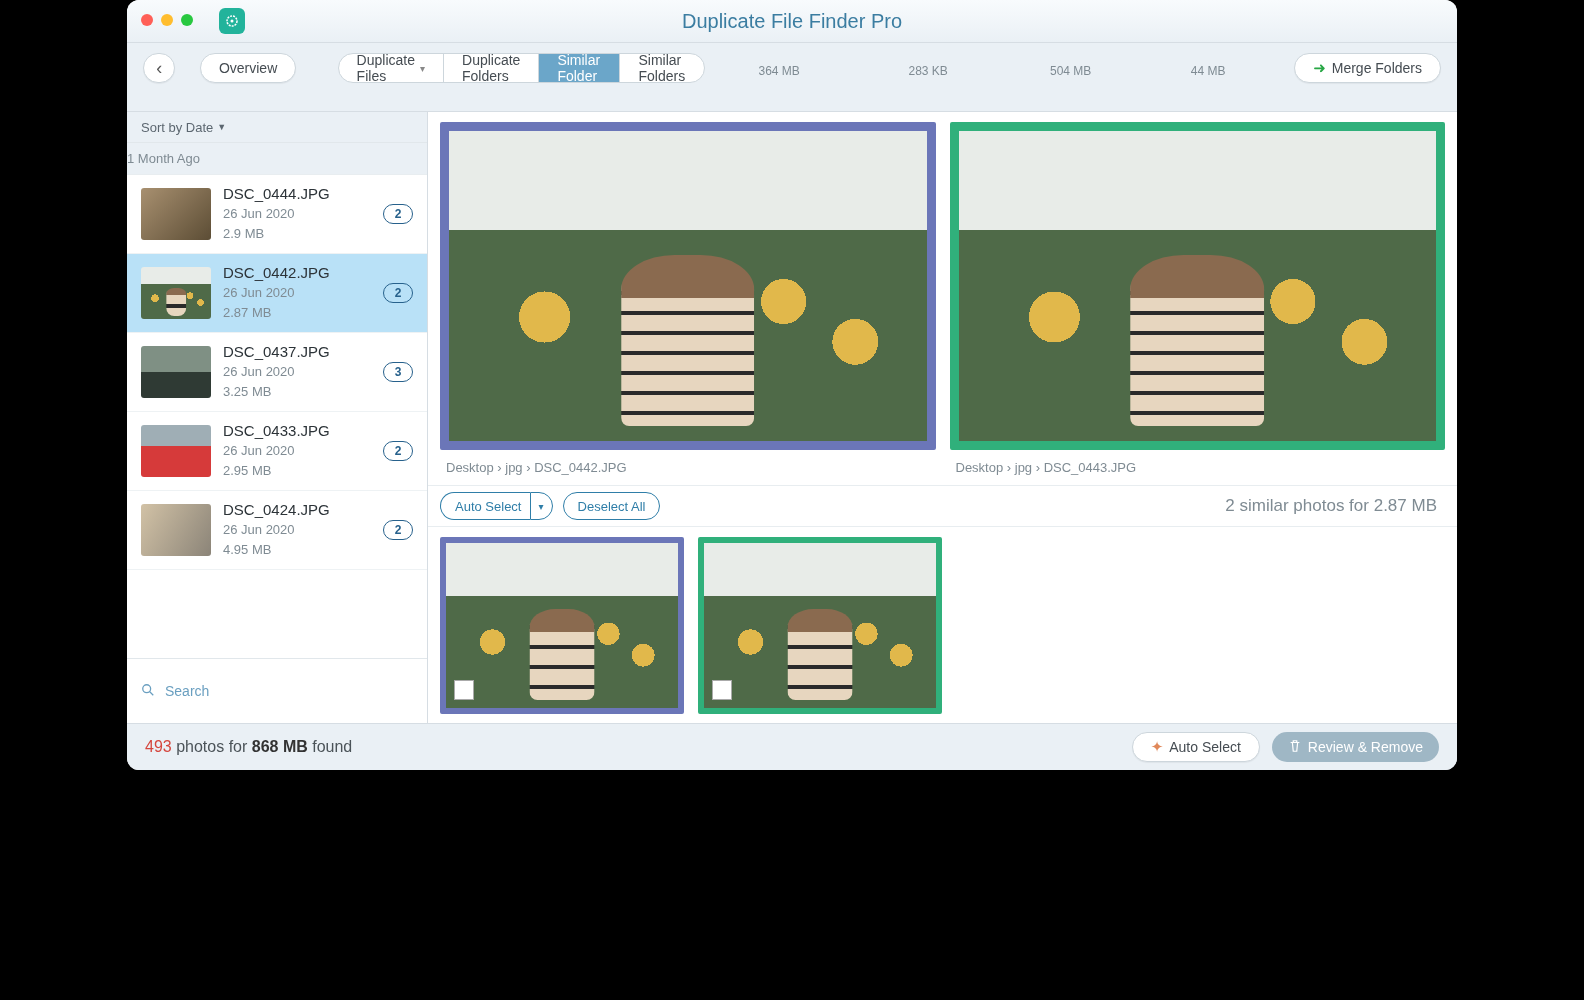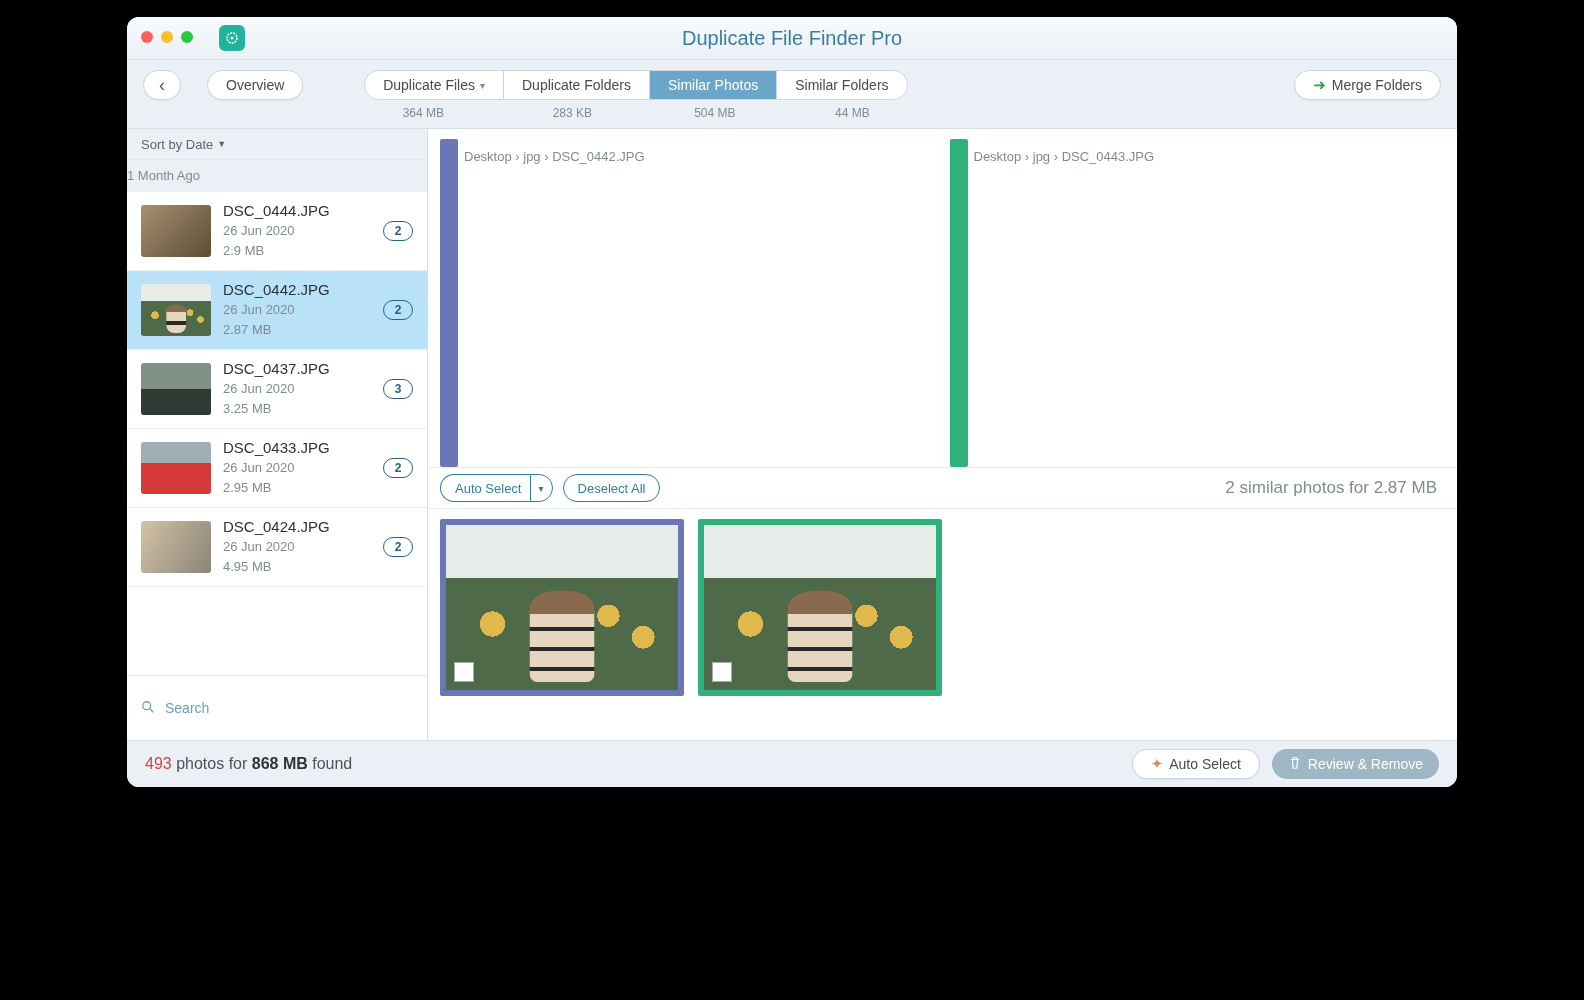--- a/index.html
+++ b/index.html
@@ -8,32 +8,32 @@
     --green:#30b07b;
     --light:#eaf0f5;
     --panel:#f3f7fa;
     --sidebar:#ffffff;
     --sidebar-sel:#b9e1f7;
     --red:#d5463d;
     --grey:#7f8b93;
     --badge:#27618c;
   }
   html,body{margin:0;padding:0;font-family:-apple-system,Helvetica,Arial,sans-serif;background:#000;}
-  .stage{width:1584px;height:804px;position:relative;display:flex;align-items:center;justify-content:center;}
+  .stage{width:1584px;height:804px;position:relative;display:flex;align-items:flex-start;justify-content:center;}
   .window{width:1330px;height:770px;background:#f2f6f9;border-radius:12px;box-shadow:0 16px 48px rgba(0,0,0,.45);overflow:hidden;display:flex;flex-direction:column;}
   .titlebar{height:42px;display:flex;align-items:center;justify-content:center;position:relative;border-bottom:1px solid #d6dde3;background:linear-gradient(#f8fbfd,#eaf0f5);}
   .traffic{position:absolute;left:14px;top:14px;display:flex;gap:8px;}
   .traffic span{width:12px;height:12px;border-radius:50%;display:block;}
   .tl-close{background:#ff5f57;} .tl-min{background:#ffbd2e;} .tl-max{background:#28c840;}
   .app-icon{position:absolute;left:92px;top:8px;width:26px;height:26px;background:#22b39b;border-radius:6px;display:flex;align-items:center;justify-content:center;color:#fff;}
   .title{color:var(--accent);font-size:20px;font-weight:500;}
   .toolbar{height:58px;border-bottom:1px solid #d6dde3;background:var(--light);display:flex;align-items:flex-start;padding:10px 16px 0;gap:8px;}
   .pill{background:#fff;border:1px solid #cdd6dc;border-radius:18px;height:28px;display:flex;align-items:center;padding:0 18px;color:#454c52;font-size:14px;box-shadow:0 1px 1px rgba(0,0,0,.05);white-space:nowrap;}
   .backbtn{width:36px;padding:0;justify-content:center;font-size:18px;color:#555;}
-  .segcol{display:flex;flex-direction:column;align-items:center;}
+  .segcol{display:flex;flex-direction:row;align-items:center;}
   .segmented{background:#fff;border:1px solid #cdd6dc;border-radius:18px;height:28px;display:flex;overflow:hidden;}
   .seg{padding:0 18px;display:flex;align-items:center;font-size:14px;color:#454c52;border-right:1px solid #cdd6dc;gap:5px;}
   .seg:last-child{border-right:none;}
   .seg.active{background:#6ba6c9;color:#fff;}
   .seg .chev{font-size:10px;color:#888;}
   .sizes{display:flex;margin-top:6px;}
   .sizes span{font-size:12px;color:var(--grey);text-align:center;}
   .target-icon{width:14px;height:14px;border:2px dotted #e0885a;border-radius:50%;display:inline-block;}
   .merge-icon{color:#28a745;font-size:15px;}
   .body{flex:1;display:flex;min-height:0;}
@@ -44,21 +44,21 @@
   .row{display:flex;align-items:center;padding:10px 14px;border-bottom:1px solid #eef2f4;gap:12px;position:relative;}
   .row.selected{background:var(--sidebar-sel);}
   .thumb{width:70px;height:52px;border-radius:3px;flex-shrink:0;background:#d7d7d7;}
   .rinfo{flex:1;min-width:0;}
   .fname{font-size:15px;color:#2c3338;margin-bottom:2px;}
   .fmeta{font-size:13px;color:var(--grey);line-height:1.5;}
   .badge{border:1.5px solid var(--badge);color:var(--badge);border-radius:10px;min-width:18px;height:18px;font-size:12px;font-weight:600;display:flex;align-items:center;justify-content:center;padding:0 5px;}
   .searchbar{height:38px;border-top:1px solid #e1e7eb;display:flex;align-items:center;padding:13px 14px;color:#6a9fc0;font-size:14px;gap:10px;}
   .main{flex:1;display:flex;flex-direction:column;background:#fff;}
   .previews{display:flex;gap:14px;padding:10px 12px 0;}
-  .pvcol{flex:1;display:flex;}
+  .pvcol{flex:1;display:flex;flex-direction:column;}
   .pvimg{border:9px solid;height:310px;border-radius:2px;}
   .pvimg.purple{border-color:var(--purple);} .pvimg.green{border-color:var(--green);}
   .pvpath{color:var(--grey);font-size:13px;padding:10px 6px;}
   .actionbar{display:flex;align-items:center;padding:6px 12px;gap:10px;border-top:1px solid #e8edf0;border-bottom:1px solid #e8edf0;}
   .pillbtn{border:1.5px solid #2f7ea8;color:#2f7ea8;border-radius:16px;height:26px;display:flex;align-items:center;padding:0 14px;font-size:13px;background:#fff;}
   .pillbtn.split{padding-right:8px;border-top-right-radius:0;border-bottom-right-radius:0;border-right:none;}
   .pillbtn.drop{padding:0 8px;border-top-left-radius:0;border-bottom-left-radius:0;}
   .summary{margin-left:auto;color:var(--grey);font-size:17px;padding-right:8px;}
   .thumbs{display:flex;gap:14px;padding:10px 12px;flex:1;}
   .tcard{border:6px solid;width:232px;height:165px;position:relative;border-radius:2px;}
@@ -122,21 +122,21 @@
     <div class="segcol">
       <div class="segmented">
         <div class="seg">
           <span>Duplicate Files</span>
           <span class="chev">▾</span>
         </div>
         <div class="seg">
           <span>Duplicate Folders</span>
         </div>
         <div class="seg active">
-          <span>Similar Photos</span>
+          <span>Similar Folder</span>
         </div>
         <div class="seg">
           <span>Similar Folders</span>
         </div>
       </div>
       <div class="sizes">
         <span style="width:148px">364 MB</span>
         <span style="width:150px">283 KB</span>
         <span style="width:135px">504 MB</span>
         <span style="width:140px">44 MB</span>

